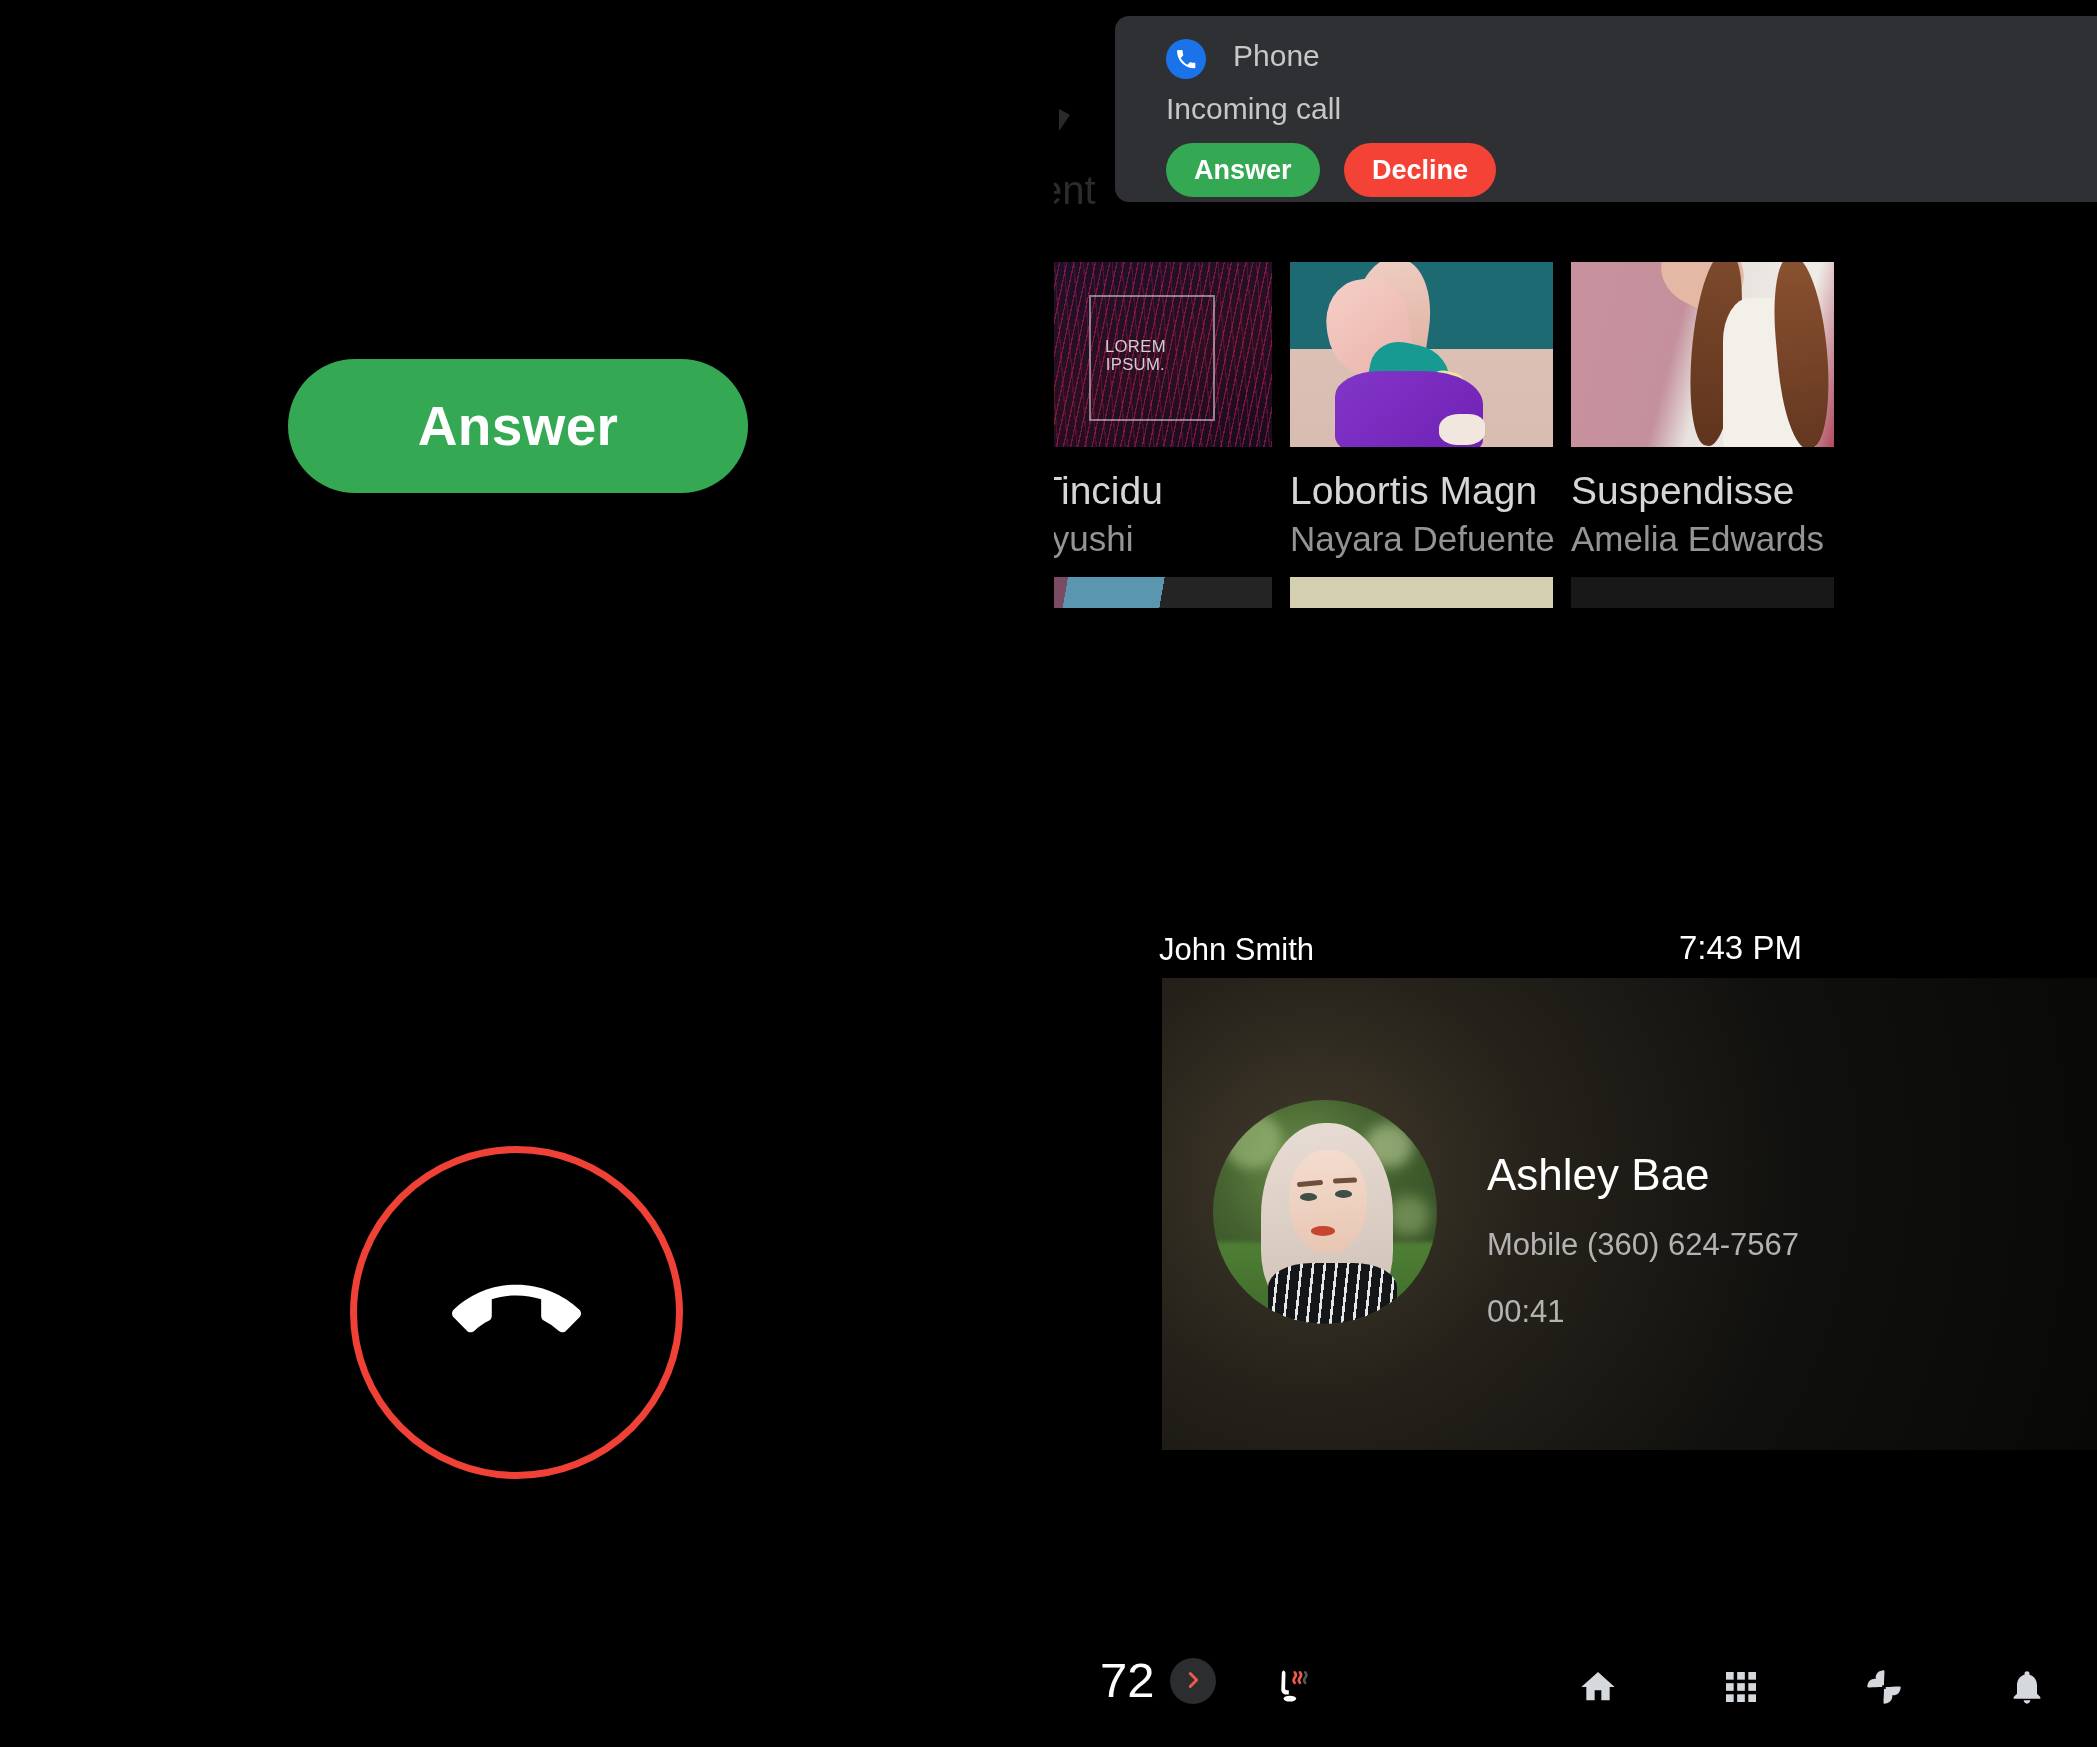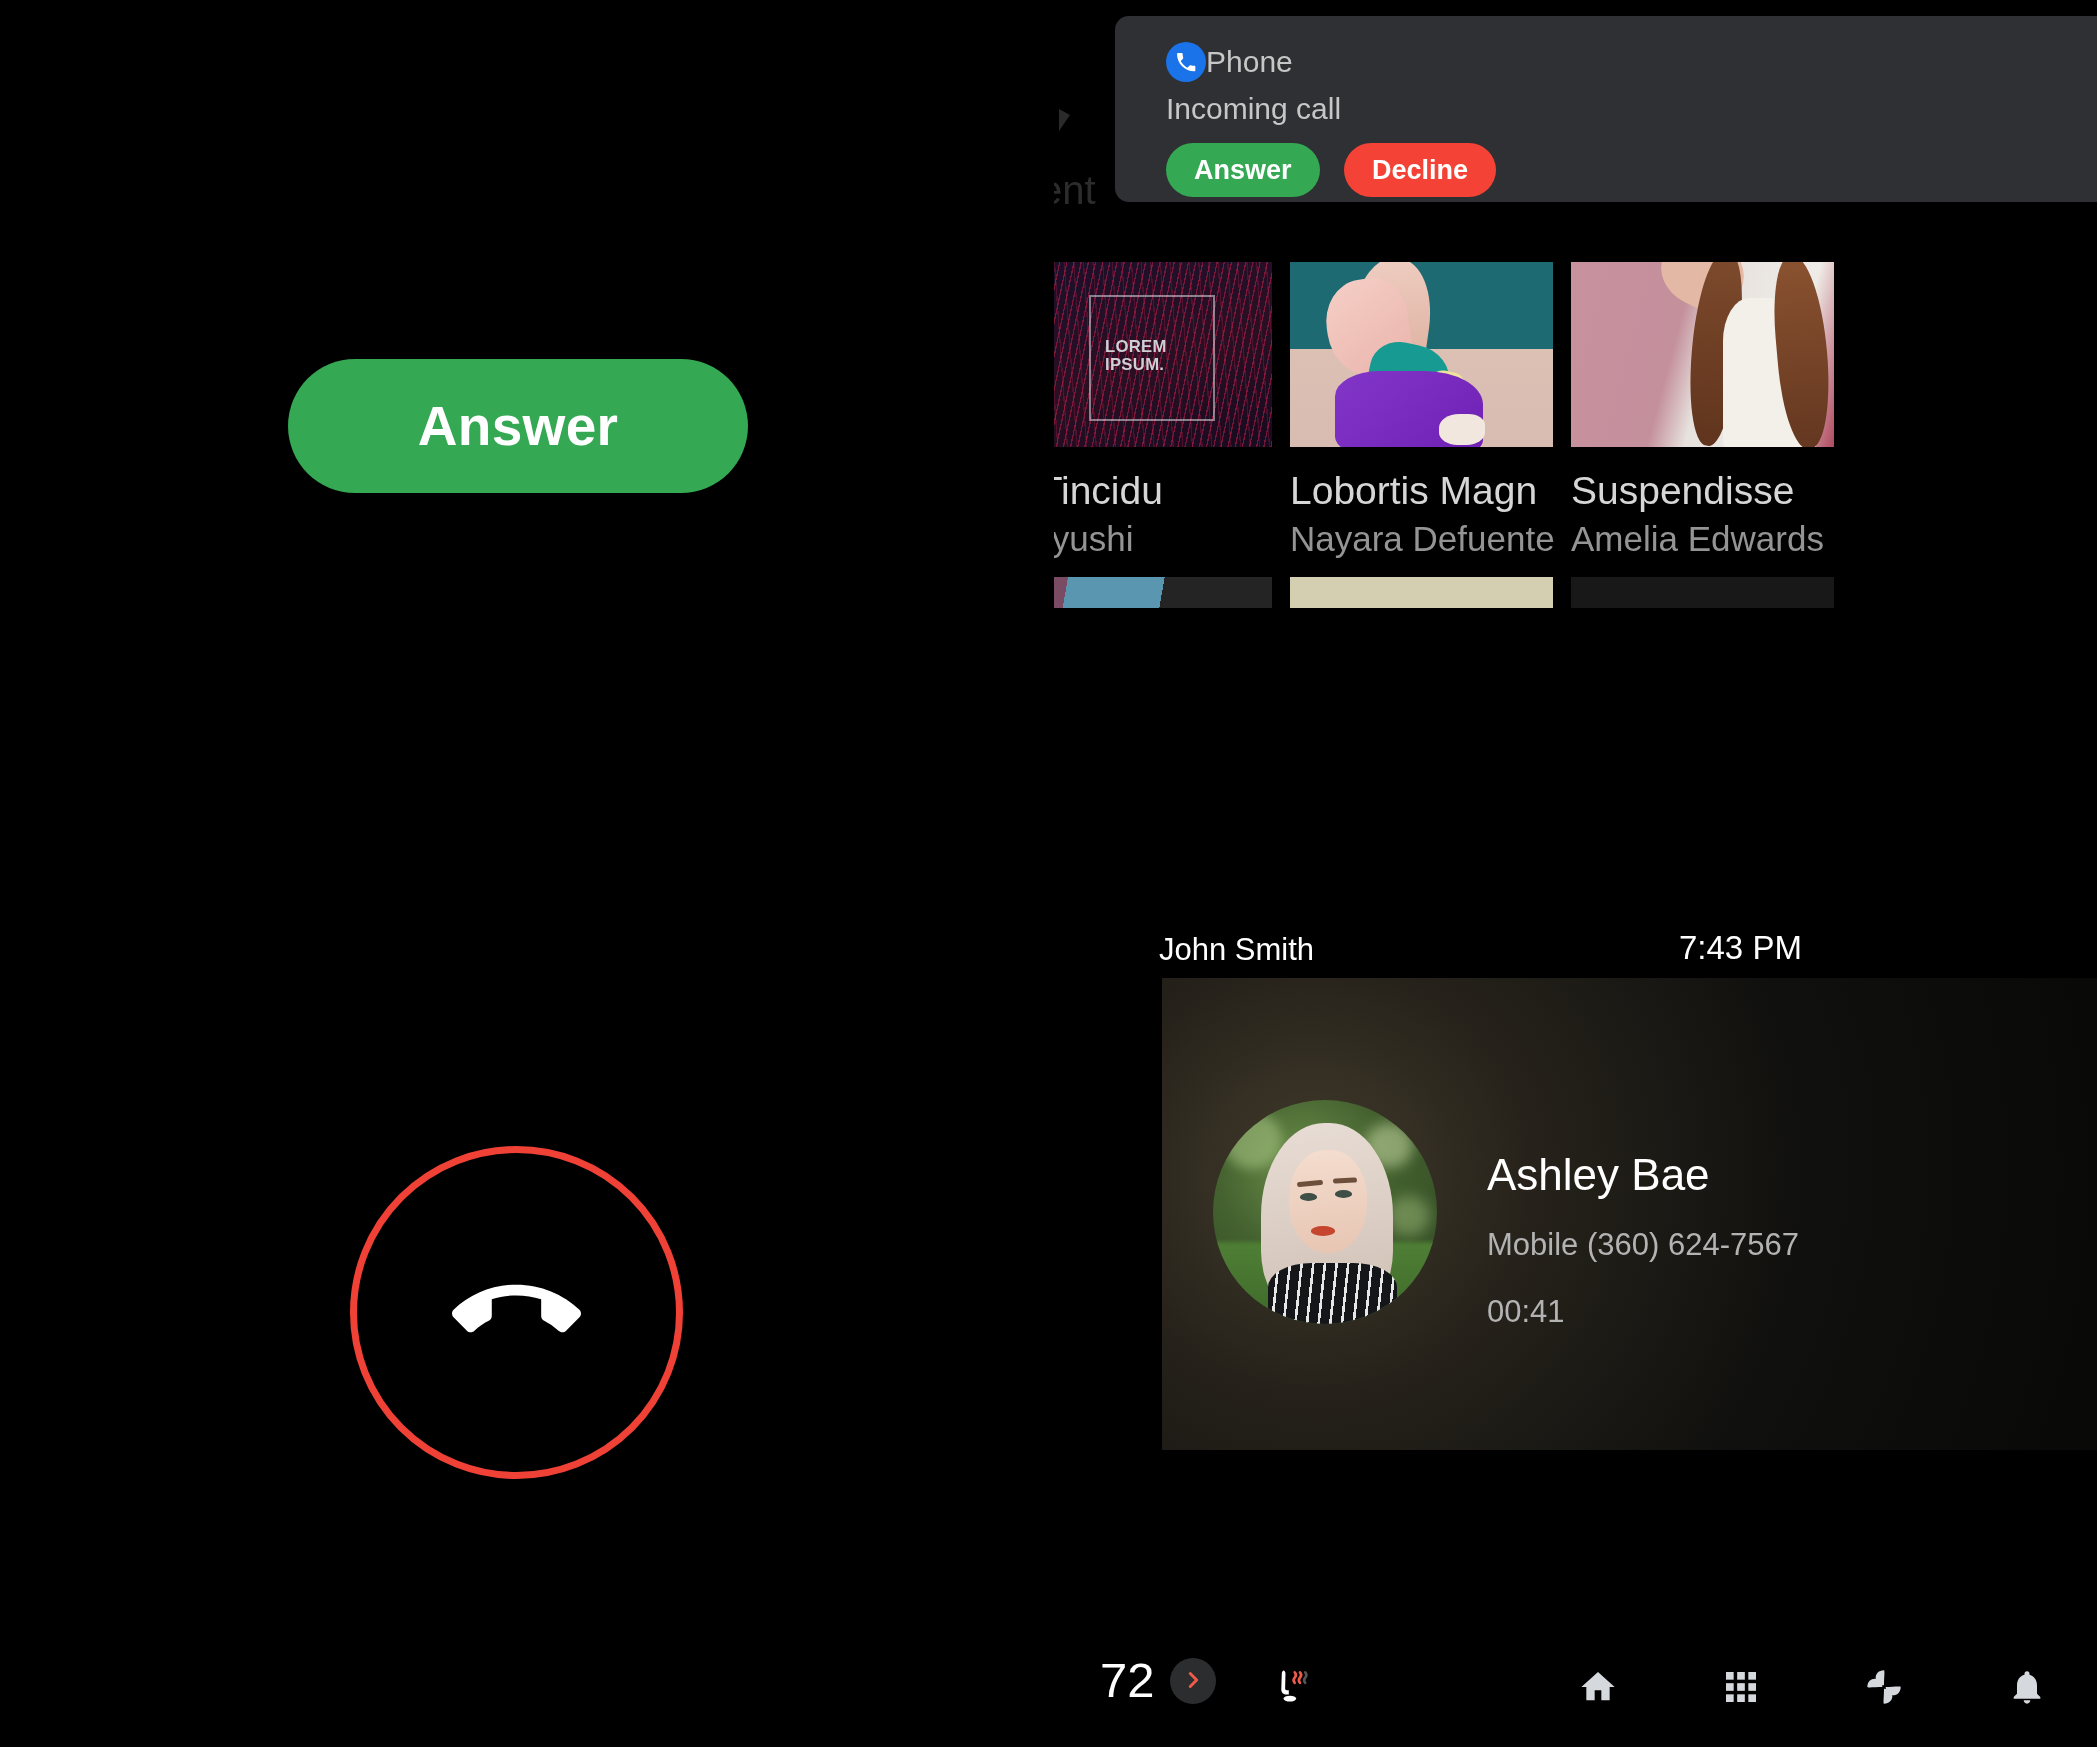--- a/index.html
+++ b/index.html
@@ -93,22 +93,23 @@
       repeating-linear-gradient(86deg, rgba(160,25,65,0.35) 0px, rgba(160,25,65,0.35) 1.3px, rgba(20,8,30,0) 1.3px, rgba(20,8,30,0) 9.6px),
       linear-gradient(160deg, #1b0f2b 0%, #2a0f24 55%, #170a20 100%);
     position: relative;
   }
   .art-swirl .frame {
     position: absolute; left: 80px; top: 33px; width: 126px; height: 126px;
     border: 2.6px solid rgba(220,220,225,0.55);
   }
   .art-swirl .lorem {
     position: absolute; left: 96px; top: 76px;
-    font-size: 16.7px; font-weight: 700; color: #cfcfd4; line-height: 1.05;
+    font-size: 16.7px; font-weight: 400; color: #cfcfd4; line-height: 1.05;
     letter-spacing: 0.3px;
+    text-align: center;
   }
   
   .art-fashion {
     width: 100%; height: 100%;
     background:
       linear-gradient(to bottom, #1d6a72 0%, #1d6a72 47%, #dcc0b4 47%, #d8bcb2 100%);
     position: relative; overflow: hidden;
   }
   .art-fashion .skin {
     position: absolute; left: 62px; top: -3.9px; width: 77px; height: 135px;
@@ -285,21 +286,21 @@
   
   .hun {
     position: absolute; left: 1115px; top: 16px;
     width: 983px; height: 186px;
     background: #2e3033;
     border-radius: 14px 0 0 14px;
     box-shadow: 0 3.9px 16.7px rgba(0,0,0,0.55);
     padding: 23px 30px 0 51px;
   }
   .hun-app {
-    display: flex; align-items: center; height: 46px;
+    display: flex; align-items: flex-start; gap: 27px; height: 46px;
   }
   .hun-app-icon {
     width: 40px; height: 40px; border-radius: 50%;
     background: #1a73e8;
     display: flex; align-items: center; justify-content: center;
   }
   .hun-app-icon svg { width: 24.4px; height: 24.4px; }
   .hun-app-name { font-size: 30px; color: #c7c7c7; white-space: nowrap; }
   .hun-title {
     margin-top: 11.6px; font-size: 40px; color: #ffffff; white-space: nowrap; line-height: 1.1;

